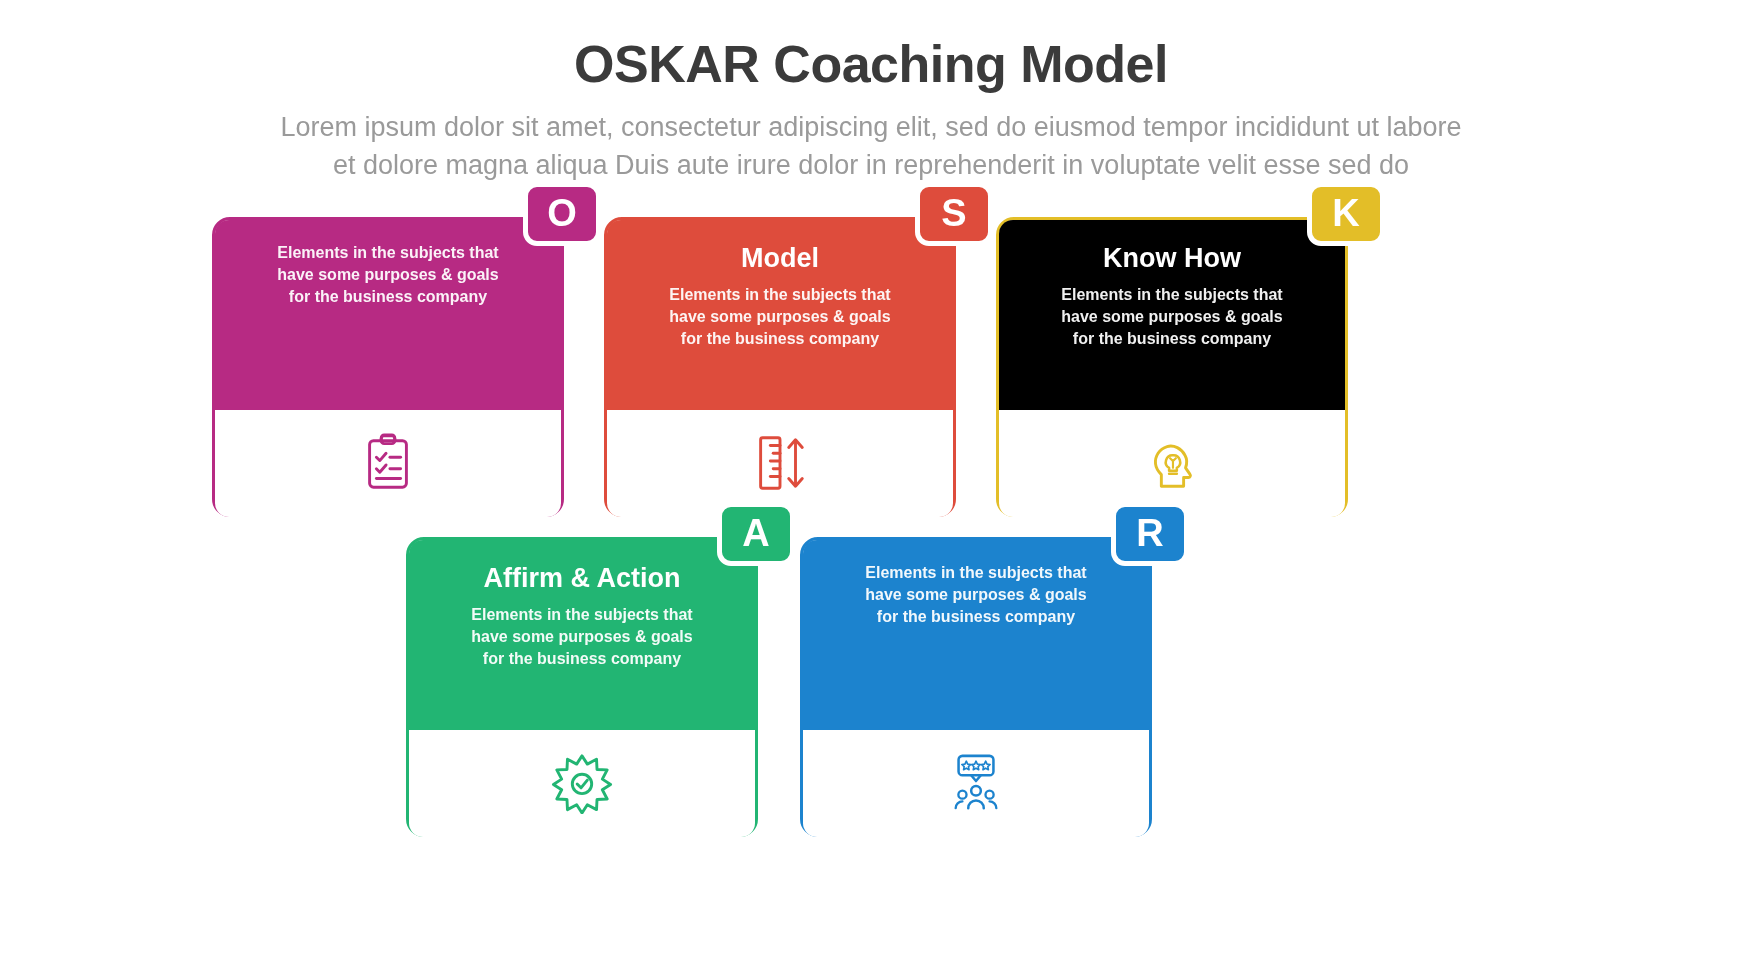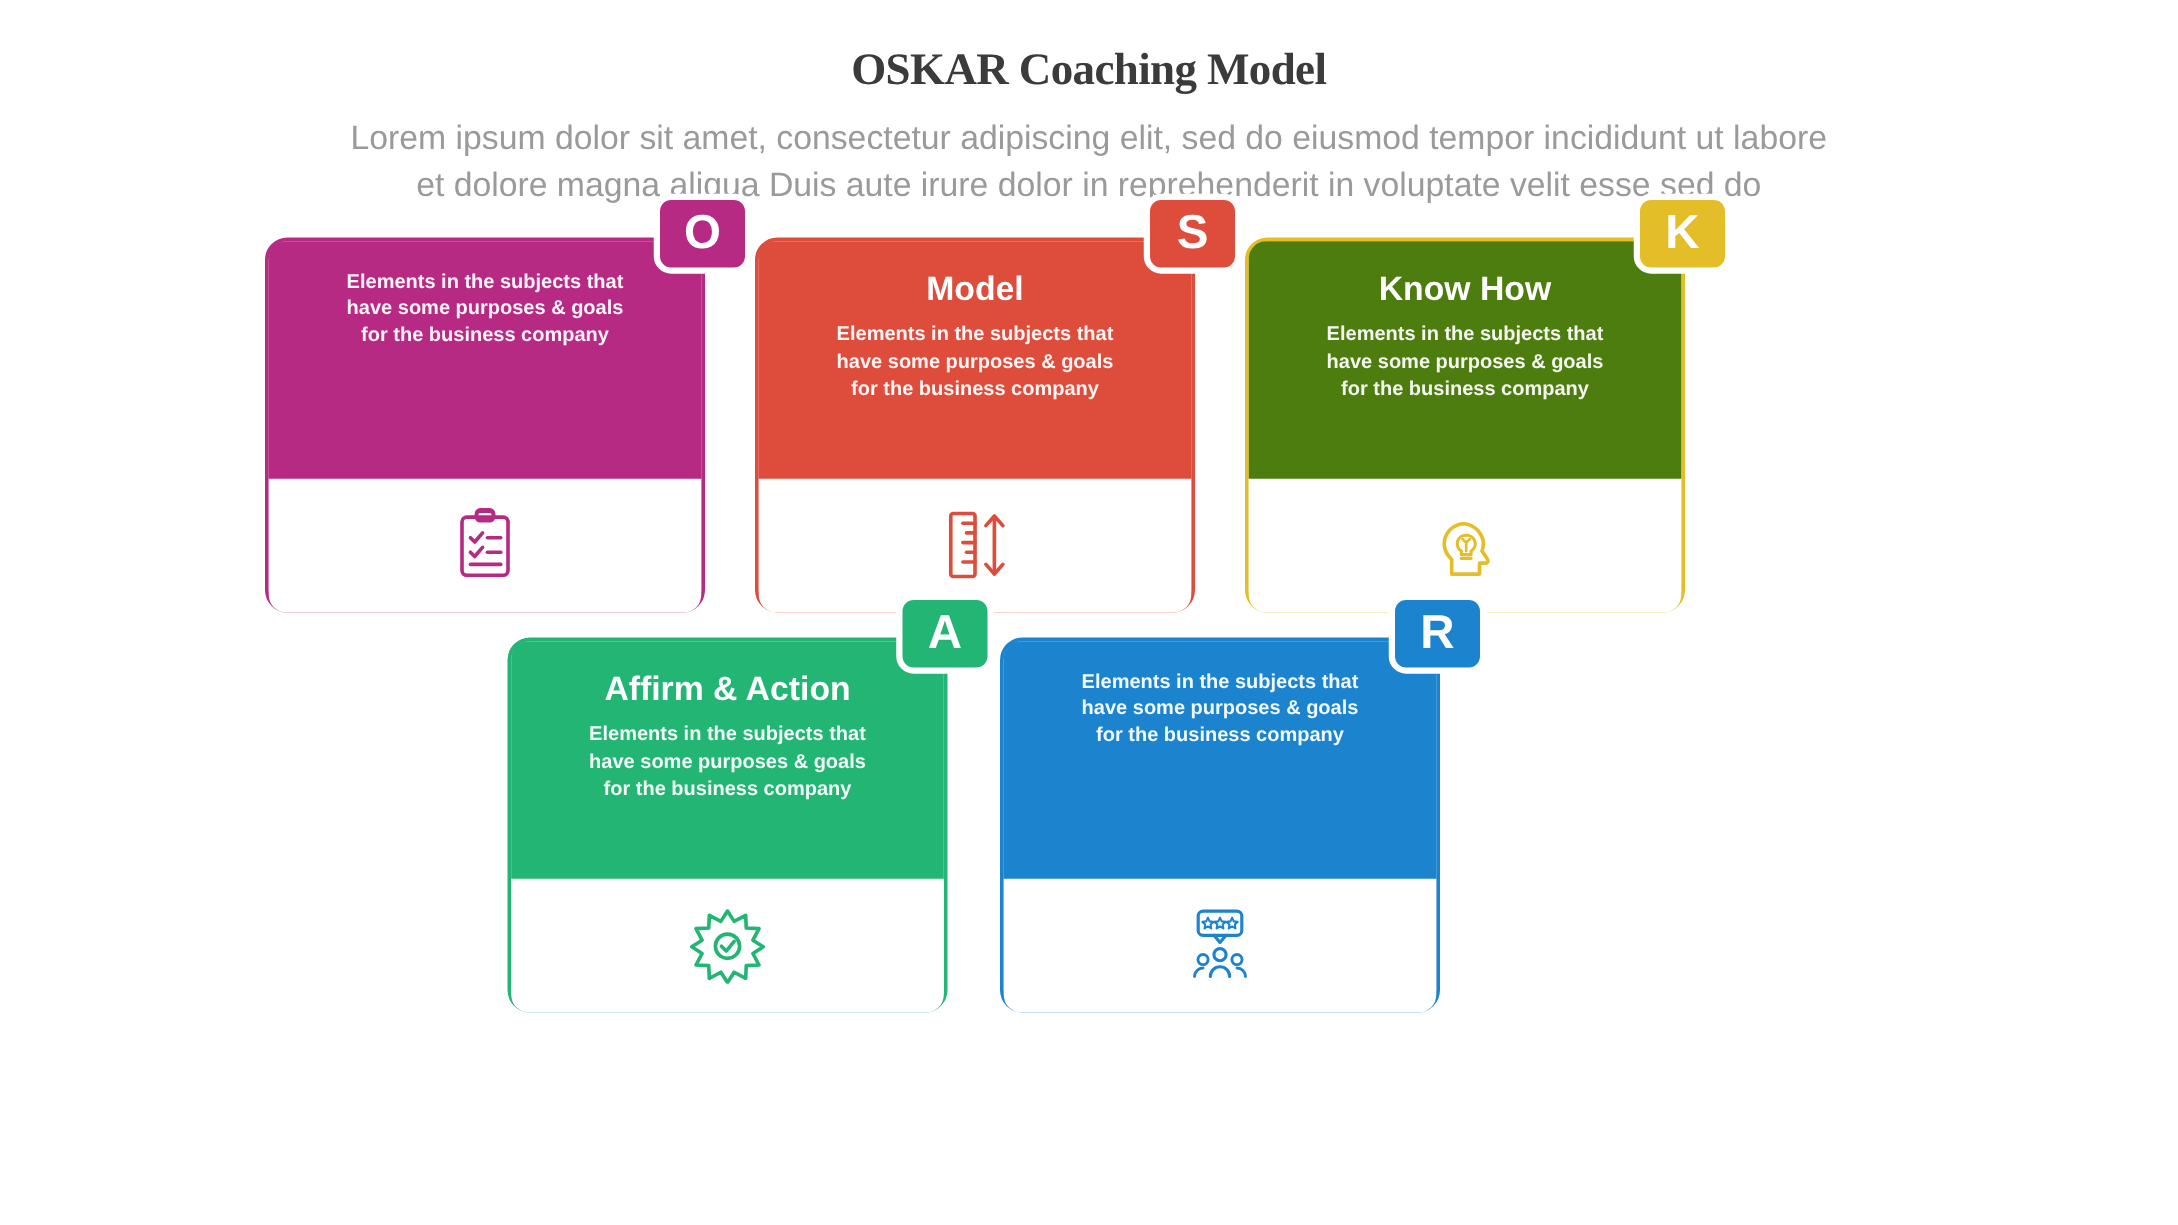--- a/index.html
+++ b/index.html
@@ -7,29 +7,28 @@
     width: 1742px; height: 980px;
     background: #ffffff;
     font-family: "Liberation Sans", sans-serif;
     overflow: hidden;
   }
   .page { position: relative; width: 1742px; height: 980px; }
 
   
   .header { width: 100%; padding-top: 36px; text-align: center; }
   .title {
-    font-size: 36px;
+    font-size: 52px;
     font-weight: bold;
     color: #3b3b3b;
     letter-spacing: -0.5px;
     line-height: 1.08;
-    font-family: Liberation Serif, serif;
   }
   .subtitle {
-    margin: 16px auto 0;
+    margin: 16px auto 10px;
     width: 1600px;
     font-size: 27px;
     line-height: 1.42;
     color: #9a9a9a;
     font-weight: 300;
   }
   .subtitle-line { display: block; }
 
   
   .deck { position: relative; width: 1742px; height: 740px; }
@@ -158,21 +157,21 @@
           <line x1="22" y1="46" x2="32" y2="46" stroke="currentColor" stroke-width="3" stroke-linecap="round"></line>
           <line x1="48" y1="9" x2="48" y2="55" stroke="currentColor" stroke-width="3" stroke-linecap="round"></line>
           <path d="M41 16 l7 -8 l7 8" stroke="currentColor" stroke-width="3" stroke-linecap="round" stroke-linejoin="round"></path>
           <path d="M41 48 l7 8 l7 -8" stroke="currentColor" stroke-width="3" stroke-linecap="round" stroke-linejoin="round"></path>
         </svg>
       </div>
     </div>
 
     <div class="card" id="card-knowhow" style="border-color: rgb(227, 190, 40);">
       <div class="badge" style="background: rgb(227, 190, 40);">K</div>
-      <div class="card-head" style="background: #4d7c0f;">
+      <div class="card-head" style="background: #000000;">
         <div class="card-title">Know How</div>
         <div class="card-desc">
           <span>Elements in the subjects that</span><br>
           <span>have  some purposes &amp; goals</span><br>
           <span>for the  business company</span>
         </div>
       </div>
       <div class="card-body">
         <svg class="card-icon" viewBox="0 0 64 64" fill="none" style="color: rgb(227, 190, 40);">
           <path d="M44 56 V47 h5 a2 2 0 0 0 1.6 -3.2 L46 37 c1.5 -4 1.6 -9 -0.6 -13 C41.8 17 34 13 27 15 c-8 2.3 -13 10 -12 18 0.5 5 3 8 6 11 v12 z" stroke="currentColor" stroke-width="3" stroke-linejoin="round" stroke-linecap="round"></path>

